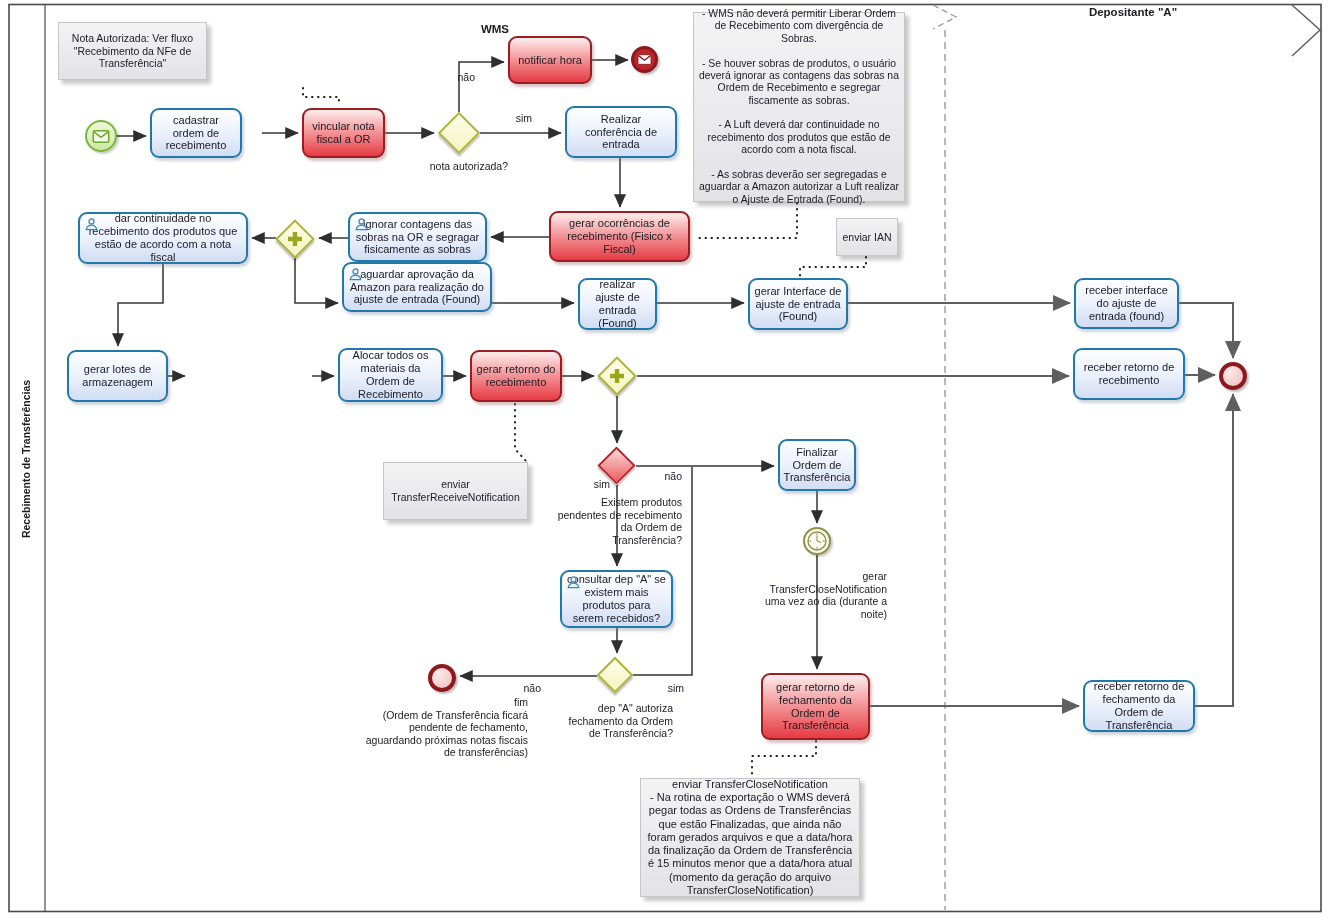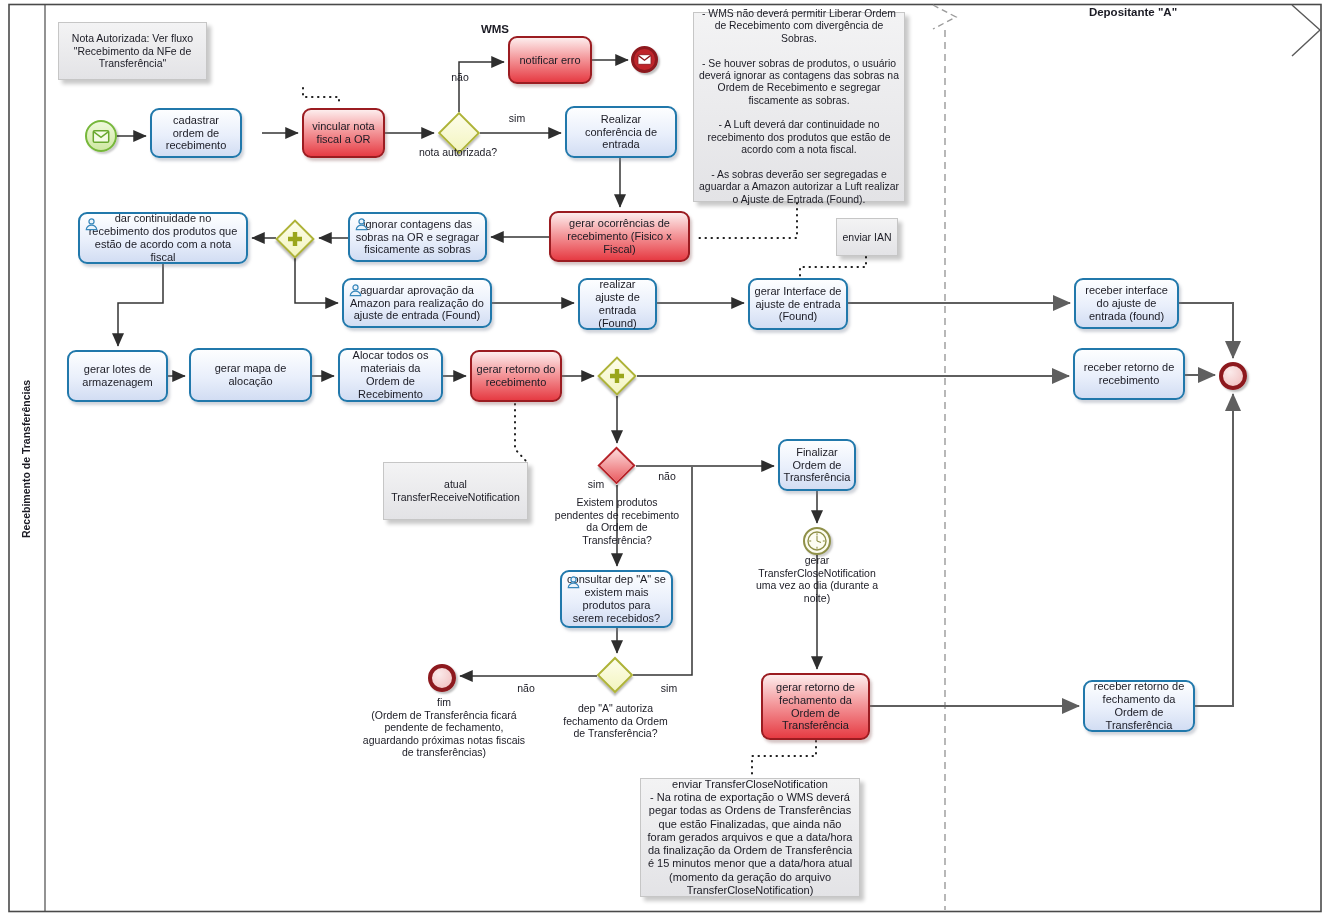--- a/index.html
+++ b/index.html
@@ -25,21 +25,21 @@
         display:flex;align-items:center;justify-content:center;}
   .gw.red{border-color:#b62329;background:linear-gradient(135deg,#fbd9d9,#ea5c61);}
   .ev{position:absolute;border-radius:50%;box-sizing:border-box;
         display:flex;align-items:center;justify-content:center;}
   .ev.start{border:2px solid #76b73a;background:linear-gradient(180deg,#eef8da,#cfe8a3);
         box-shadow:2px 2px 2px rgba(0,0,0,.2);}
   .ev.msgend{border:3px solid #8d191e;background:#bf252b;box-shadow:2px 2px 2px rgba(0,0,0,.25);}
   .ev.end{border:4px solid #8d191e;background:radial-gradient(circle at 35% 30%,#fbeaea,#f0bcbc);
         box-shadow:2px 2px 2px rgba(0,0,0,.25);}
   .ev.timer{border:2px solid #8f9048;background:#fcfcf0;box-shadow:2px 2px 2px rgba(0,0,0,.2);}
-  .lbl{position:absolute;font-size:10.5px;line-height:1.2;text-align:center;white-space:pre-line;}
+  .lbl{position:absolute;font-size:10.5px;line-height:1.2;text-align:right;white-space:pre-line;}
   .lane-h{position:absolute;font-weight:bold;font-size:11.5px;text-align:center;}
   .pool-lbl{position:absolute;left:-79px;top:453px;width:210px;text-align:center;
         transform:rotate(-90deg);font-weight:bold;font-size:10.5px;}
   .user-ic{position:absolute;left:4px;top:3px;width:15px;height:14px;}
 </style>
 </head>
 <body>
 
 <div id="diagram">
 
@@ -113,21 +113,21 @@
 
   <div class="note" style="left:58px;top:22px;width:149px;height:58px;">Nota Autorizada: Ver fluxo "Recebimento da NFe de Transferência"</div>
   <div class="note" style="left:693px;top:12px;width:212px;height:190px;font-size:10.4px;line-height:1.19;">- WMS não deverá permitir Liberar Ordem de Recebimento com divergência de Sobras.
 
 - Se houver sobras de produtos, o usuário deverá ignorar as contagens das sobras na Ordem de Recebimento e segregar fiscamente as sobras.
 
 - A Luft deverá dar continuidade no recebimento dos produtos que estão de acordo com a nota fiscal.
 
 - As sobras deverão ser segregadas e aguardar a Amazon autorizar a Luft realizar o Ajuste de Entrada (Found).</div>
   <div class="note" style="left:836px;top:218px;width:62px;height:38px;">enviar IAN</div>
-  <div class="note" style="left:383px;top:462px;width:145px;height:58px;">atual TransferReceiveNotification</div>
+  <div class="note" style="left:383px;top:462px;width:145px;height:58px;">enviar TransferReceiveNotification</div>
   <div class="note" style="left:640px;top:778px;width:220px;height:119px;font-size:11px;line-height:1.21;">enviar TransferCloseNotification
 - Na rotina de exportação o WMS deverá pegar todas as Ordens de Transferências que estão Finalizadas, que ainda não foram gerados arquivos e que a data/hora da finalização da Ordem de Transferência é 15 minutos menor que a data/hora atual (momento da geração do arquivo TransferCloseNotification)</div>
 
   <div class="ev start" style="left:85px;top:120px;width:32px;height:32px;">
     <svg width="18" height="13" viewBox="0 0 17 13">
       <rect x="0.8" y="0.8" width="15.4" height="11.4" rx="1.3" fill="#f4fbe6" stroke="#69a82f" stroke-width="1.5"></rect>
       <path d="M1,1.6 L8.5,7.3 L16,1.6" fill="none" stroke="#69a82f" stroke-width="1.5"></path>
     </svg>
   </div>
   <div class="ev msgend" style="left:631px;top:46px;width:27px;height:27px;">
@@ -161,73 +161,72 @@
   <div class="gw" style="left:603px;top:362px;width:28px;height:28px;">
     <svg width="18" height="18" viewBox="0 0 18 18" style="transform:rotate(-45deg);">
       <path d="M9,2 L9,16 M2,9 L16,9" stroke="#9aa61b" stroke-width="4.4" fill="none"></path>
     </svg>
   </div>
   <div class="gw red" style="left:603px;top:452px;width:27px;height:27px;"></div>
   <div class="gw" style="left:602px;top:662px;width:26px;height:26px;"></div>
 
   <div class="task" style="left:150px;top:108px;width:92px;height:50px;">cadastrar ordem de recebimento</div>
   <div class="task red" style="left:302px;top:108px;width:83px;height:50px;">vincular nota fiscal a OR</div>
-  <div class="task red" style="left:508px;top:36px;width:84px;height:48px;">notificar erro</div>
+  <div class="task red" style="left:508px;top:36px;width:84px;height:48px;">notificar hora</div>
   <div class="task" style="left:565px;top:106px;width:112px;height:52px;">Realizar conferência de entrada</div>
 
   <div class="task" style="left:78px;top:212px;width:170px;height:52px;">
     <svg class="user-ic" viewBox="0 0 20 18">
       <circle cx="10" cy="5.5" r="3.4" fill="#eaf3fb" stroke="#3787bb" stroke-width="1.6"></circle>
       <path d="M3,16.5 a7,6 0 0 1 14,0 z" fill="#eaf3fb" stroke="#3787bb" stroke-width="1.6"></path>
     </svg>
     <span>dar continuidade no recebimento dos produtos que estão de acordo com a nota fiscal</span>
   </div>
   <div class="task" style="left:348px;top:212px;width:139px;height:50px;">
     <svg class="user-ic" viewBox="0 0 20 18">
       <circle cx="10" cy="5.5" r="3.4" fill="#eaf3fb" stroke="#3787bb" stroke-width="1.6"></circle>
       <path d="M3,16.5 a7,6 0 0 1 14,0 z" fill="#eaf3fb" stroke="#3787bb" stroke-width="1.6"></path>
     </svg>
     <span>ignorar contagens das sobras na OR e segragar fisicamente as sobras</span>
   </div>
   <div class="task red" style="left:549px;top:211px;width:141px;height:51px;">gerar ocorrências de recebimento (Fisico x Fiscal)</div>
 
-  <div class="task" style="left:342px;top:278px;width:150px;height:50px;">
+  <div class="task" style="left:342px;top:262px;width:150px;height:50px;">
     <svg class="user-ic" viewBox="0 0 20 18">
       <circle cx="10" cy="5.5" r="3.4" fill="#eaf3fb" stroke="#3787bb" stroke-width="1.6"></circle>
       <path d="M3,16.5 a7,6 0 0 1 14,0 z" fill="#eaf3fb" stroke="#3787bb" stroke-width="1.6"></path>
     </svg>
     <span>aguardar aprovação da Amazon para realização do ajuste de entrada (Found)</span>
   </div>
   <div class="task" style="left:578px;top:278px;width:79px;height:52px;">realizar ajuste de entrada (Found)</div>
   <div class="task" style="left:748px;top:278px;width:100px;height:52px;">gerar Interface de ajuste de entrada (Found)</div>
   <div class="task" style="left:1074px;top:278px;width:105px;height:51px;">receber interface do ajuste de entrada (found)</div>
 
   <div class="task" style="left:67px;top:350px;width:101px;height:52px;">gerar lotes de armazenagem</div>
-  <div class="task" style="left:189px;top:348px;width:123px;height:54px;">gerar mapa de alocação</div>
   <div class="task" style="left:338px;top:348px;width:105px;height:54px;">Alocar todos os materiais da Ordem de Recebimento</div>
   <div class="task red" style="left:470px;top:350px;width:92px;height:52px;">gerar retorno do recebimento</div>
   <div class="task" style="left:1073px;top:348px;width:112px;height:52px;">receber retorno de recebimento</div>
 
   <div class="task" style="left:778px;top:439px;width:78px;height:52px;">Finalizar Ordem de Transferência</div>
   <div class="task" style="left:560px;top:570px;width:113px;height:58px;">
     <svg class="user-ic" viewBox="0 0 20 18">
       <circle cx="10" cy="5.5" r="3.4" fill="#eaf3fb" stroke="#3787bb" stroke-width="1.6"></circle>
       <path d="M3,16.5 a7,6 0 0 1 14,0 z" fill="#eaf3fb" stroke="#3787bb" stroke-width="1.6"></path>
     </svg>
     <span>consultar dep "A" se existem mais produtos para serem recebidos?</span>
   </div>
   <div class="task red" style="left:761px;top:673px;width:109px;height:67px;">gerar retorno de fechamento da Ordem de Transferência</div>
   <div class="task" style="left:1083px;top:680px;width:112px;height:52px;">receber retorno de fechamento da Ordem de Transferência</div>
 
-  <div class="lbl" style="left:408px;top:146px;width:100px;">nota autorizada?</div>
+  <div class="lbl" style="left:408px;top:160px;width:100px;">nota autorizada?</div>
   <div class="lbl" style="left:445px;top:71px;width:30px;">não</div>
   <div class="lbl" style="left:502px;top:112px;width:30px;">sim</div>
   <div class="lbl" style="left:552px;top:496px;width:130px;">Existem produtos pendentes de recebimento da Ordem de Transferência?</div>
   <div class="lbl" style="left:582px;top:478px;width:28px;">sim</div>
   <div class="lbl" style="left:652px;top:470px;width:30px;">não</div>
-  <div class="lbl" style="left:747px;top:554px;width:140px;">gerar TransferCloseNotification uma vez ao dia (durante a noite)</div>
+  <div class="lbl" style="left:747px;top:570px;width:140px;">gerar TransferCloseNotification uma vez ao dia (durante a noite)</div>
   <div class="lbl" style="left:511px;top:682px;width:30px;">não</div>
   <div class="lbl" style="left:654px;top:682px;width:30px;">sim</div>
   <div class="lbl" style="left:558px;top:702px;width:115px;">dep "A" autoriza fechamento da Ordem de Transferência?</div>
   <div class="lbl" style="left:360px;top:696px;width:168px;">fim
 (Ordem de Transferência ficará pendente de fechamento, aguardando próximas notas fiscais de transferências)</div>
 
 </div>
 
 </body></html>

